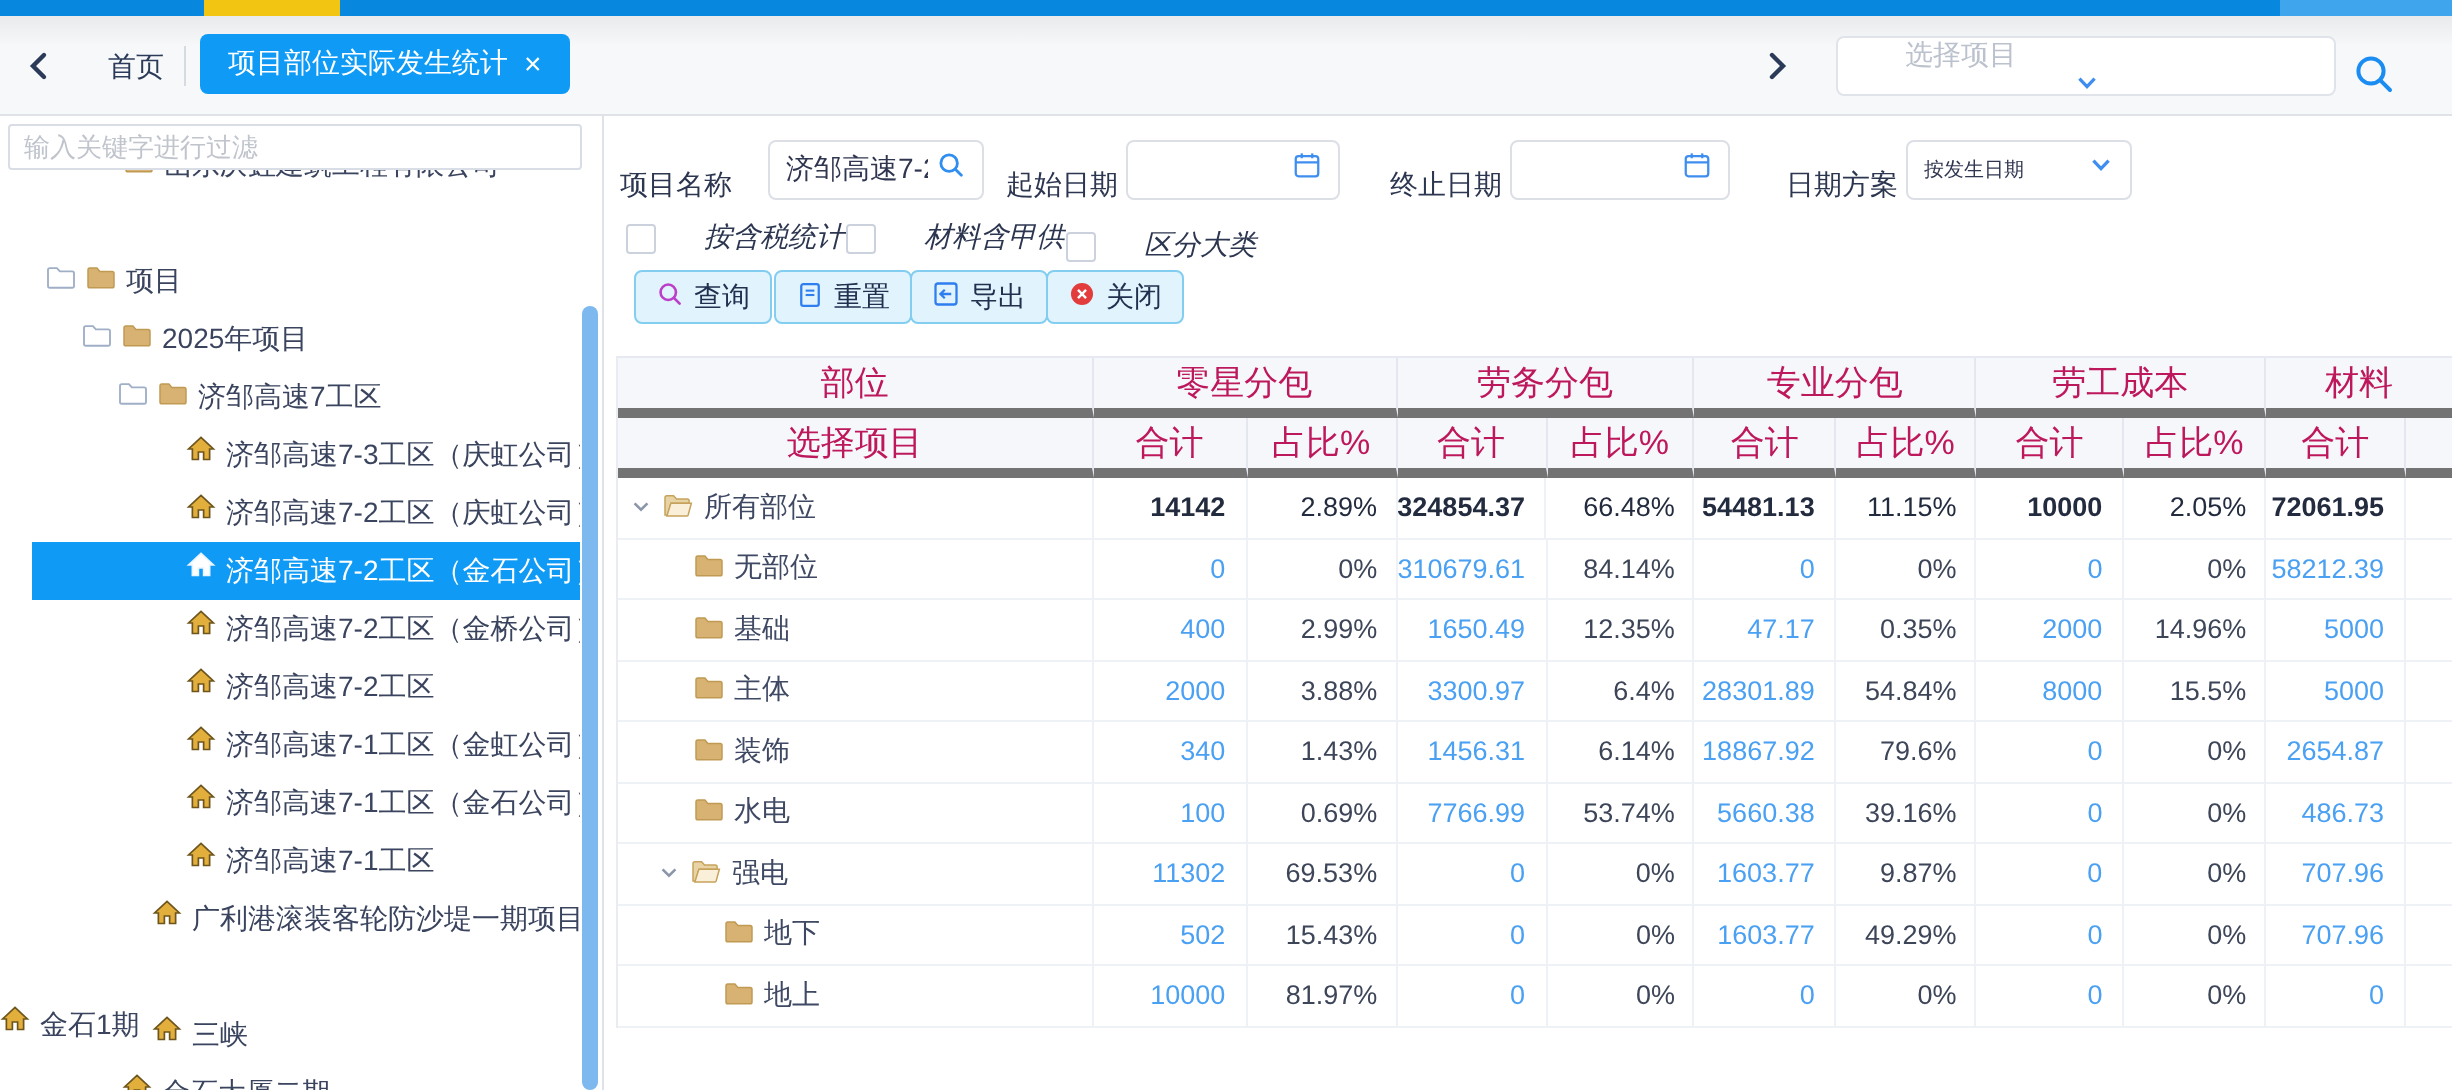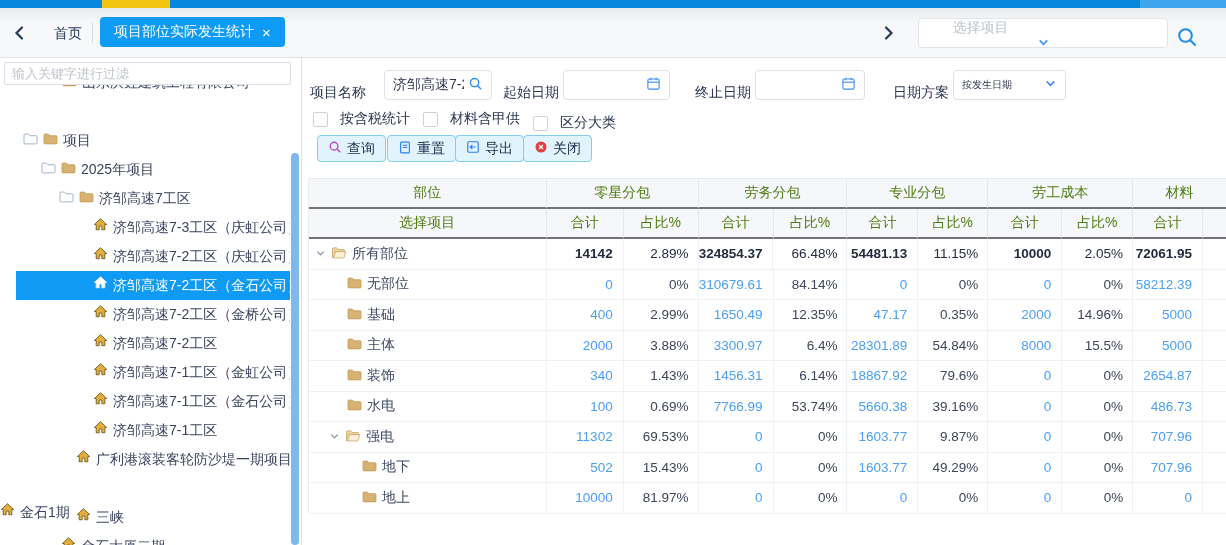--- a/index.html
+++ b/index.html
@@ -45,32 +45,32 @@
   .sb-thumb { position:absolute; right:2px; top:95px; width:8px; height:392px; background:#7db9ee; border-radius:4px; z-index:6; cursor:grab; }
 
   
   .main { position:absolute; left:303px; top:58px; width:923px; height:487px; background:#fff; }
   .flabel { position:absolute; font-size:14px; color:#2c3650; top:19px; height:30px; line-height:30px; }
   .finput { position:absolute; top:12px; height:30px; background:#fff; border:1px solid #dcdfe6; border-radius:4px;
             display:flex; align-items:center; padding:0 8px; gap:4px; }
   .finput input { border:none; outline:none; width:100%; font-size:14px; color:#303650; background:transparent; font-family:inherit; }
   .fselect { cursor:pointer; }
   .fselect .val { flex:1; font-size:10px; color:#303650; }
-  .cb { position:absolute; display:flex; align-items:center; gap:12px; cursor:pointer; }
+  .cb { position:absolute; display:flex; align-items:center; gap:24px; cursor:pointer;font-style:italic; }
   .cbbox { width:15px; height:15px; border:1px solid #ccd2dd; border-radius:2px; background:#fff; flex:none; }
   .cblab { font-size:14px; color:#2c3650; }
 
   .btn { position:absolute; top:77px; height:27px; display:inline-flex; align-items:center; gap:5px;
          background:#e1f3fc; border:1px solid #82cdf0; border-radius:4px; padding:0 10px;
          font-size:14px; color:#20304f; cursor:pointer; font-family:inherit; }
 
   
   .dtable { position:absolute; left:5px; top:120px; width:918px; border-top:1px solid #e6e9f1; border-left:1px solid #e9ecf2; font-size:13.5px; }
   .hrow { display:flex; height:30px; background:#f6f7fa; }
-  .hcell { border-right:1px solid #e4e7ef; border-bottom:2px solid #737373; color:#4d7c0f; font-size:14px;
+  .hcell { border-right:1px solid #e4e7ef; border-bottom:5px solid #737373; color:#be185d; font-size:17px;
            display:flex; align-items:center; justify-content:center; overflow:hidden; white-space:nowrap; }
   .trow { display:flex; height:30.5px; background:#fff; }
   .cell { border-right:1px solid #eef1f6; border-bottom:1px solid #eef1f6; display:flex; align-items:center;
           overflow:hidden; white-space:nowrap; }
   .cell.name { color:#3f4963; font-size:14px; gap:5px; }
   .cell.num { justify-content:flex-end; padding-right:10px; color:#4aa0f3; cursor:pointer; }
   .cell.pct { justify-content:flex-end; padding-right:9px; color:#3d4558; }
   .trow.bold .cell.num { color:#232b3e; font-weight:700; cursor:default; }
   .trow.bold .cell.pct { color:#232b3e; }
   .gw0{width:238px}.gw1{width:152px}.gw2{width:149px}.gw3{width:141px}.gw4{width:145px}.gw5{width:93px}

